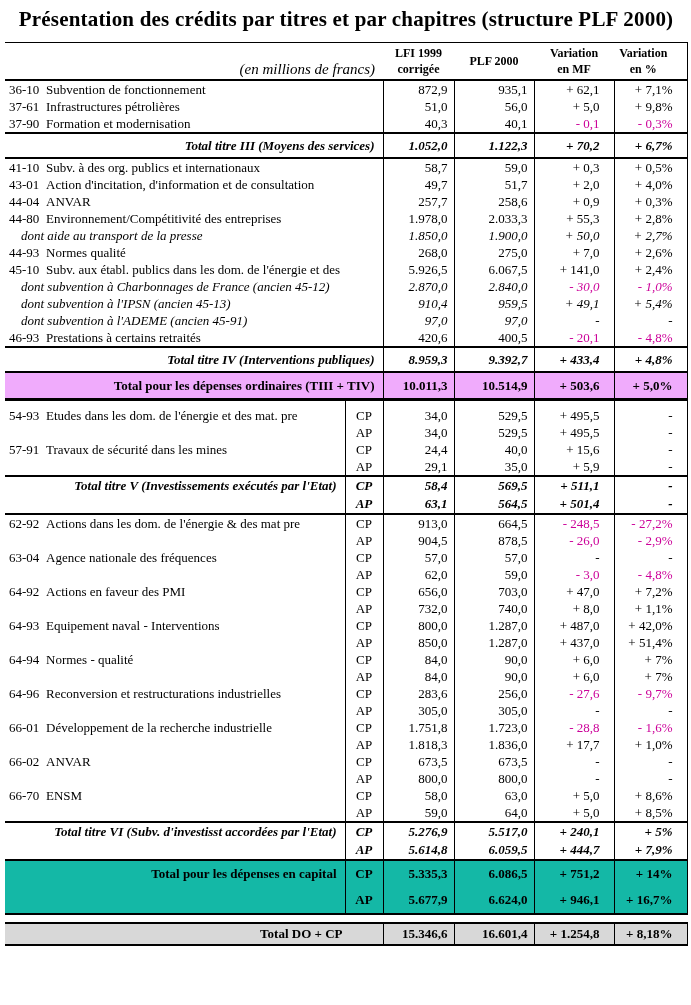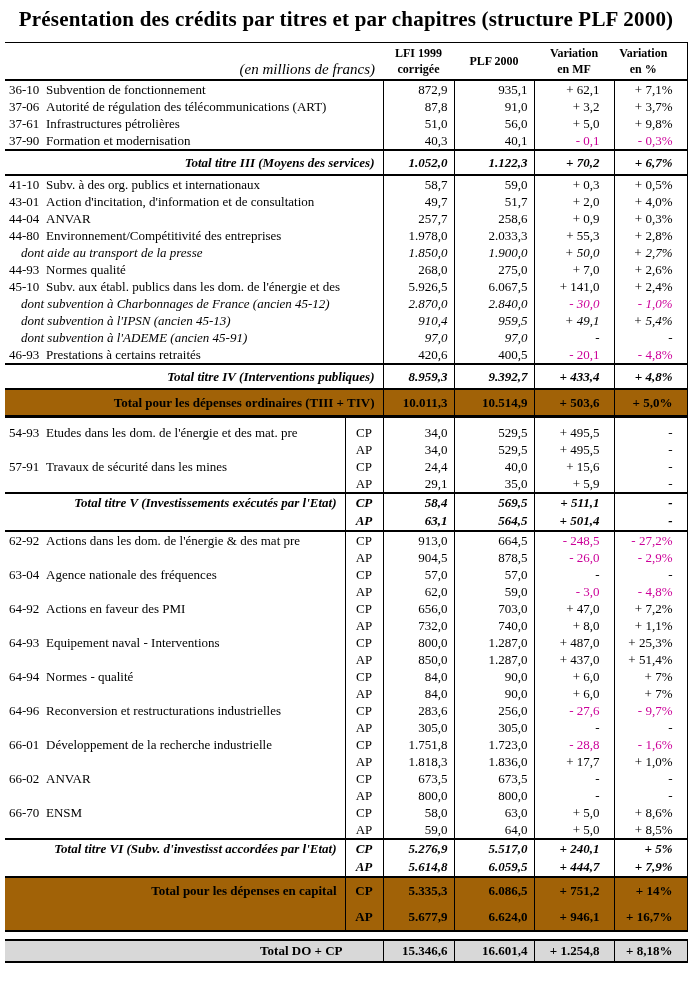--- a/index.html
+++ b/index.html
@@ -31,27 +31,27 @@
 
   
   .row-data td, .row-dont td, .row-data2 td { height: 17px; }
   .row-dont { font-style: italic; }
   .row-dont .cl { padding-left: 16px; }
 
   .row-total { font-weight: bold; font-style: italic; }
   .row-total td { border-top: 2px solid #000; border-bottom: 2px solid #000; height: 23px; }
   .row-total .cl, .row-gray .cl, .row-total2 .cl, .row-gray2 .cl, .row-final .cl { text-align: right; padding-right: 8px; }
 
-  .row-gray { font-weight: bold; background: #a16207; }
+  .row-gray { font-weight: bold; background: #f0abfc; }
   .row-gray td { border-top: 2px solid #000; border-bottom: 3px solid #000; height: 25px; }
   .row-gray + .row-data2 td { padding-top: 6px; }
 
   .row-total2 { font-weight: bold; font-style: italic; }
   .row-total2 td { height: 18px; }
-  .row-gray2 { font-weight: bold; background: #a16207; margin-left: 48px; }
+  .row-gray2 { font-weight: bold; background: #14b8a6; margin-left: 48px; }
   .row-gray2 td { height: 26px; }
   .bt td { border-top: 2px solid #000; }
   .bb td { border-bottom: 2px solid #000; }
 
   .row-gap td { height: 7px; border: none; background: #fff; }
 
   .row-final { font-weight: bold; background: #d8d8d8; }
   .row-final td { border-top: 2px solid #000; border-bottom: 2px solid #000; height: 20px; }
   .row-final .cl { padding-right: 40px; }
 
@@ -88,27 +88,20 @@
     </thead>
     <tbody id="tbody">
         <tr class="row-data">
           <td class="cl" colspan="2"><span class="code">36-10</span><span>Subvention de fonctionnement</span></td>
           <td class="cv c1">872,9</td>
           <td class="cv c2">935,1</td>
           <td class="cv c3">+ 62,1</td>
           <td class="cv c4">+ 7,1%</td>
         </tr>
         <tr class="row-data">
-          <td class="cl" colspan="2"><span class="code">37-06</span><span>Autorité de régulation des télécommunications (ART)</span></td>
-          <td class="cv c1">87,8</td>
-          <td class="cv c2">91,0</td>
-          <td class="cv c3">+ 3,2</td>
-          <td class="cv c4">+ 3,7%</td>
-        </tr>
-        <tr class="row-data">
           <td class="cl" colspan="2"><span class="code">37-61</span><span>Infrastructures pétrolières</span></td>
           <td class="cv c1">51,0</td>
           <td class="cv c2">56,0</td>
           <td class="cv c3">+ 5,0</td>
           <td class="cv c4">+ 9,8%</td>
         </tr>
         <tr class="row-data">
           <td class="cl" colspan="2"><span class="code">37-90</span><span>Formation et modernisation</span></td>
           <td class="cv c1">40,3</td>
           <td class="cv c2">40,1</td>
@@ -308,21 +301,21 @@
           <td class="cv c2">740,0</td>
           <td class="cv c3">+ 8,0</td>
           <td class="cv c4">+ 1,1%</td>
         </tr>
         <tr class="row-data2">
           <td class="cl" colspan="1"><span class="code">64-93</span><span>Equipement naval - Interventions</span></td>
           <td class="cc">CP</td>
           <td class="cv c1">800,0</td>
           <td class="cv c2">1.287,0</td>
           <td class="cv c3">+ 487,0</td>
-          <td class="cv c4">+ 25,3%</td>
+          <td class="cv c4">+ 42,0%</td>
         </tr>
         <tr class="row-data2">
           <td class="cl" colspan="1"></td>
           <td class="cc">AP</td>
           <td class="cv c1">850,0</td>
           <td class="cv c2">1.287,0</td>
           <td class="cv c3">+ 437,0</td>
           <td class="cv c4">+ 51,4%</td>
         </tr>
         <tr class="row-data2">

